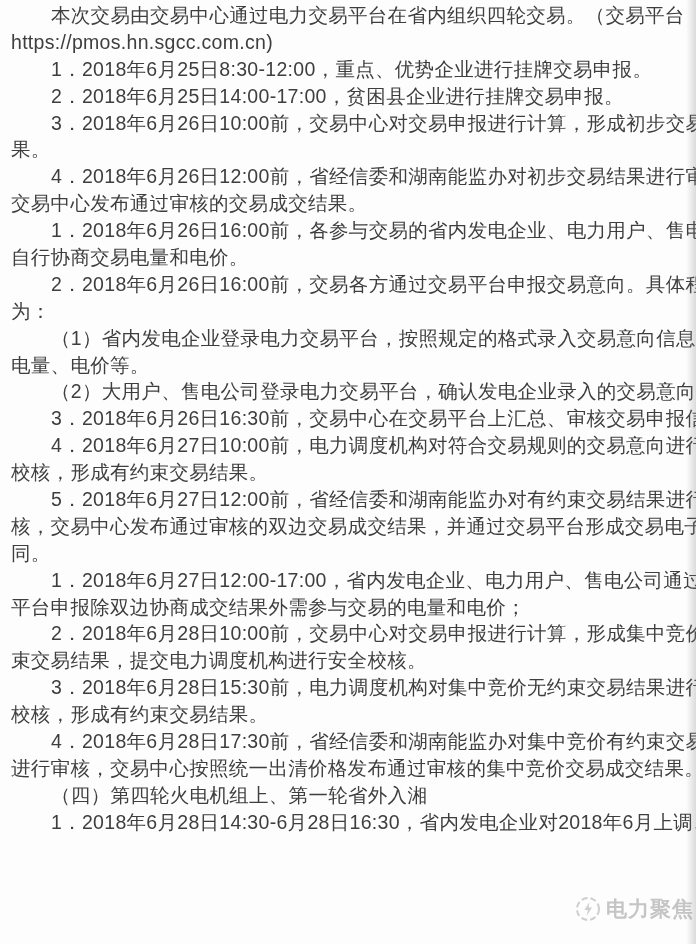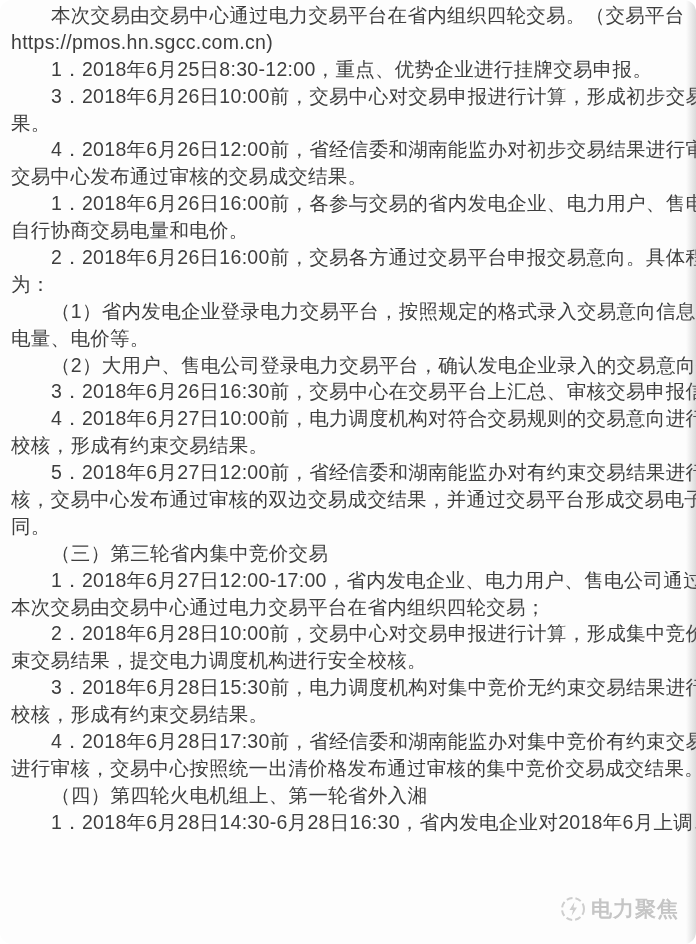--- a/index.html
+++ b/index.html
@@ -7,21 +7,20 @@
     padding: 0;
     background: #ffffff;
   }
   .page {
     position: relative;
     width: 696px;
     height: 944px;
     overflow: hidden;
     background: #fdfdfd;
     font-family: "Liberation Sans", "DejaVu Sans", sans-serif;
-    border-radius: 12px;
   }
   .doc-body {
     position: absolute;
     top: 2px;
     left: 11px;
     right: 10px;
   }
   .line {
     font-size: 19.5px;
     line-height: 26.9px;
@@ -30,21 +29,21 @@
     letter-spacing: 0.3px;
     color: #3e3e3e;
     overflow: visible;
   }
   .line.indent {
     padding-left: 40px;
   }
   .watermark {
     position: absolute;
     top: 895px;
-    right: 17px;
+    right: 2px;
     display: flex;
     align-items: center;
     gap: 5px;
     opacity: 0.9;
     pointer-events: none;
   }
   .wm-icon {
     display: inline-flex;
     width: 26px;
     height: 26px;
@@ -67,40 +66,40 @@
 </style>
 </head>
 <body>
 
 <div class="page">
 
   <div class="doc-body" id="doc-body">
       <div class="line indent">本次交易由交易中心通过电力交易平台在省内组织四轮交易。（交易平台</div>
       <div class="line">https://pmos.hn.sgcc.com.cn)</div>
       <div class="line indent">1．2018年6月25日8:30-12:00，重点、优势企业进行挂牌交易申报。</div>
+      <div class="line indent">2．2018年6月25日14:00-17:00，贫困县企业进行挂牌交易申报。</div>
       <div class="line indent">3．2018年6月26日10:00前，交易中心对交易申报进行计算，形成初步交易结</div>
       <div class="line">果。</div>
       <div class="line indent">4．2018年6月26日12:00前，省经信委和湖南能监办对初步交易结果进行审核，</div>
       <div class="line">交易中心发布通过审核的交易成交结果。</div>
       <div class="line indent">1．2018年6月26日16:00前，各参与交易的省内发电企业、电力用户、售电公司</div>
       <div class="line">自行协商交易电量和电价。</div>
       <div class="line indent">2．2018年6月26日16:00前，交易各方通过交易平台申报交易意向。具体程序</div>
       <div class="line">为：</div>
       <div class="line indent">（1）省内发电企业登录电力交易平台，按照规定的格式录入交易意向信息，包括</div>
       <div class="line">电量、电价等。</div>
       <div class="line indent">（2）大用户、售电公司登录电力交易平台，确认发电企业录入的交易意向信息。</div>
       <div class="line indent">3．2018年6月26日16:30前，交易中心在交易平台上汇总、审核交易申报信息，</div>
       <div class="line indent">4．2018年6月27日10:00前，电力调度机构对符合交易规则的交易意向进行安全</div>
       <div class="line">校核，形成有约束交易结果。</div>
       <div class="line indent">5．2018年6月27日12:00前，省经信委和湖南能监办对有约束交易结果进行审</div>
       <div class="line">核，交易中心发布通过审核的双边交易成交结果，并通过交易平台形成交易电子合</div>
       <div class="line">同。</div>
-      <div class="line indent">（三）第三轮省内集中竞价交易</div>
       <div class="line indent">1．2018年6月27日12:00-17:00，省内发电企业、电力用户、售电公司通过交易</div>
-      <div class="line">本次交易由交易中心通过电力交易平台在省内组织四轮交易；</div>
+      <div class="line">平台申报除双边协商成交结果外需参与交易的电量和电价；</div>
       <div class="line indent">2．2018年6月28日10:00前，交易中心对交易申报进行计算，形成集中竞价无约</div>
       <div class="line">束交易结果，提交电力调度机构进行安全校核。</div>
       <div class="line indent">3．2018年6月28日15:30前，电力调度机构对集中竞价无约束交易结果进行安全</div>
       <div class="line">校核，形成有约束交易结果。</div>
       <div class="line indent">4．2018年6月28日17:30前，省经信委和湖南能监办对集中竞价有约束交易结果</div>
       <div class="line">进行审核，交易中心按照统一出清价格发布通过审核的集中竞价交易成交结果。</div>
       <div class="line indent">（四）第四轮火电机组上、第一轮省外入湘</div>
       <div class="line indent">1．2018年6月28日14:30-6月28日16:30，省内发电企业对2018年6月上调、下</div>
     </div>
 

